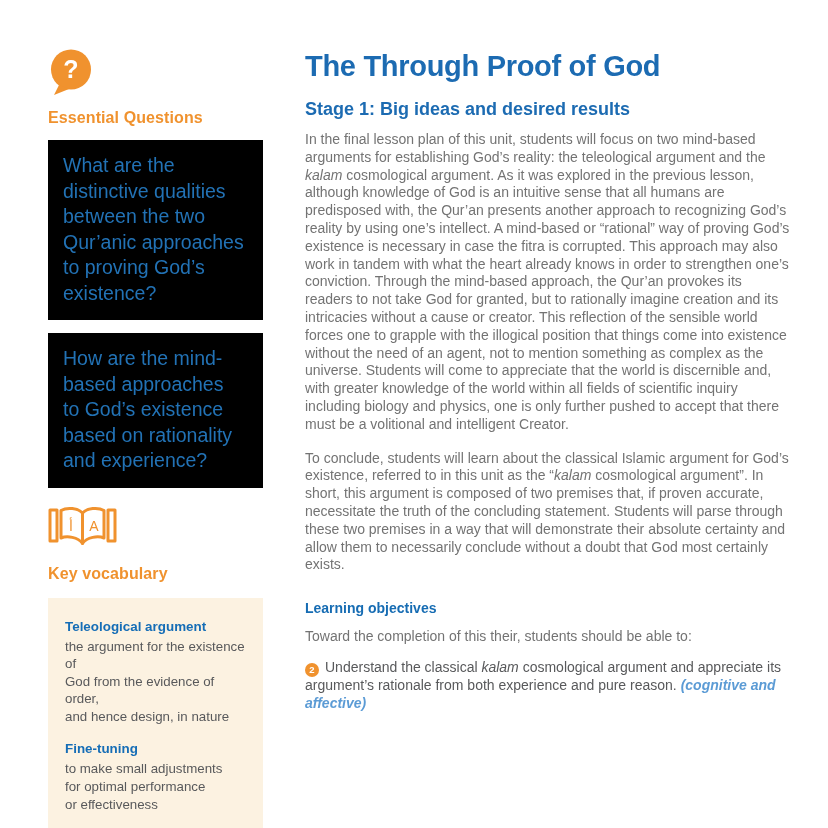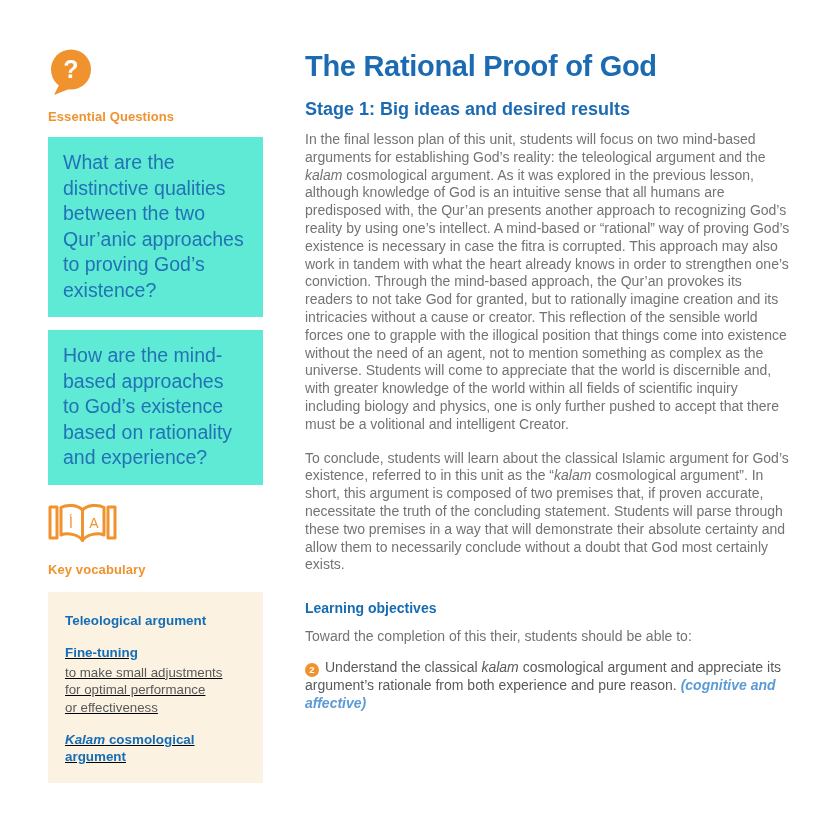--- a/index.html
+++ b/index.html
@@ -3,30 +3,30 @@
 <meta charset="utf-8">
 <style>
   * { margin: 0; padding: 0; box-sizing: border-box; }
   html, body { width: 828px; height: 828px; overflow: hidden; background: #ffffff; }
   body { font-family: "Liberation Sans", sans-serif; -webkit-font-smoothing: antialiased; }
   .page { position: relative; width: 828px; height: 828px; background: #ffffff; }
 
   
   .sidebar { position: absolute; left: 48px; top: 48px; width: 215px; }
   .icon-block { display: block; }
-  .side-label { color: #f0922e; font-size: 13px; font-weight: bold; margin-top: 10px; letter-spacing: 0.1px; }
+  .side-label { color: #f0922e; font-size: 16px; font-weight: bold; margin-top: 10px; letter-spacing: 0.1px; }
   .q-box {
-    background: #5eead4; color: #2272b5;
+    background: #000000; color: #2272b5;
     font-size: 19.5px; line-height: 25.5px;
     padding: 13px 10px 14px 15px; margin-top: 13px;
     white-space: pre-line;
   }
   .book-wrap { margin-top: 17px; }
   .vocab-box { background: #fcf2e1; padding: 20px 16px 18px 17px; margin-top: 15px; }
-  .vocab-entry + .vocab-entry { margin-top: 15px; text-decoration: underline; }
+  .vocab-entry + .vocab-entry { margin-top: 15px; }
   .vocab-term { color: #156db6; font-weight: bold; font-size: 13.4px; line-height: 17px; }
   .vocab-def { color: #58595b; font-size: 13.3px; line-height: 17.6px; margin-top: 3px; white-space: pre-line; }
 
   
   .main { position: absolute; left: 305px; top: 44px; width: 487px; }
   .kicker { color: #f0922e; font-size: 16px; line-height: 18px; }
   .title { color: #1c6bb2; font-size: 29px; line-height: 32px; font-weight: bold; letter-spacing: -0.3px; margin-top: 6px; }
   .stage { color: #1c6bb2; font-size: 18px; line-height: 20px; font-weight: bold; margin-top: 17px; }
   .subhead { color: #166cb3; font-size: 14px; line-height: 16px; font-weight: bold; margin-top: 17px; }
   .body-p { color: #737373; font-size: 14px; line-height: 17.8px; margin-top: 12px; }
@@ -79,38 +79,41 @@
         <text x="23" y="26" text-anchor="middle" stroke="none" fill="#f0922e" font-family="DejaVu Sans, sans-serif" font-size="14">أ</text>
         <text x="46" y="26" text-anchor="middle" stroke="none" fill="#f0922e" font-family="Liberation Sans, sans-serif" font-size="14">A</text>
       </svg>
     </span>
 
     <div class="side-label">Key vocabulary</div>
 
     <div class="vocab-box">
       <div class="vocab-entry">
         <div class="vocab-term"><span>Teleological argument</span></div>
+        <div class="vocab-def">the argument for the existence of
+God from the evidence of order,
+and hence design, in nature</div>
       </div>
       <div class="vocab-entry">
         <div class="vocab-term"><span>Fine-tuning</span></div>
         <div class="vocab-def">to make small adjustments
 for optimal performance
 or effectiveness</div>
       </div>
       <div class="vocab-entry">
         <div class="vocab-term"><span class="it">Kalam</span><span> cosmological argument</span></div>
 
       </div>
     </div>
   </div>
 
   <div class="main">
 
 
-    <h1 class="title">The Rational Proof of God</h1>
+    <h1 class="title">The Through Proof of God</h1>
 
     <h2 class="stage">Stage 1: Big ideas and desired results</h2>
 
 
     <p class="body-p"><span>In the final lesson plan of this unit, students will focus on two mind-based arguments for establishing God’s reality: the teleological argument and the </span><span class="it">kalam</span><span> cosmological argument. As it was explored in the previous lesson, although knowledge of God is an intuitive sense that all humans are predisposed with, the Qur’an presents another approach to recognizing God’s reality by using one’s intellect. A mind-based or “rational” way of proving God’s existence is necessary in case the fitra is corrupted. This approach may also work in tandem with what the heart already knows in order to strengthen one’s conviction. Through the mind-based approach, the Qur’an provokes its readers to not take God for granted, but to rationally imagine creation and its intricacies without a cause or creator. This reflection of the sensible world forces one to grapple with the illogical position that things come into existence without the need of an agent, not to mention something as complex as the universe. Students will come to appreciate that the world is discernible and, with greater knowledge of the world within all fields of scientific inquiry including biology and physics, one is only further pushed to accept that there must be a volitional and intelligent Creator.</span></p>
 
     <p class="body-p" style="margin-top:16px;"><span>To conclude, students will learn about the classical Islamic argument for God’s existence, referred to in this unit as the “</span><span class="it">kalam</span><span> cosmological argument”. In short, this argument is composed of two premises that, if proven accurate, necessitate the truth of the concluding statement. Students will parse through these two premises in a way that will demonstrate their absolute certainty and allow them to necessarily conclude without a doubt that God most certainly exists.</span></p>
 
     <h3 class="subhead objectives-head">Learning objectives</h3>
 

